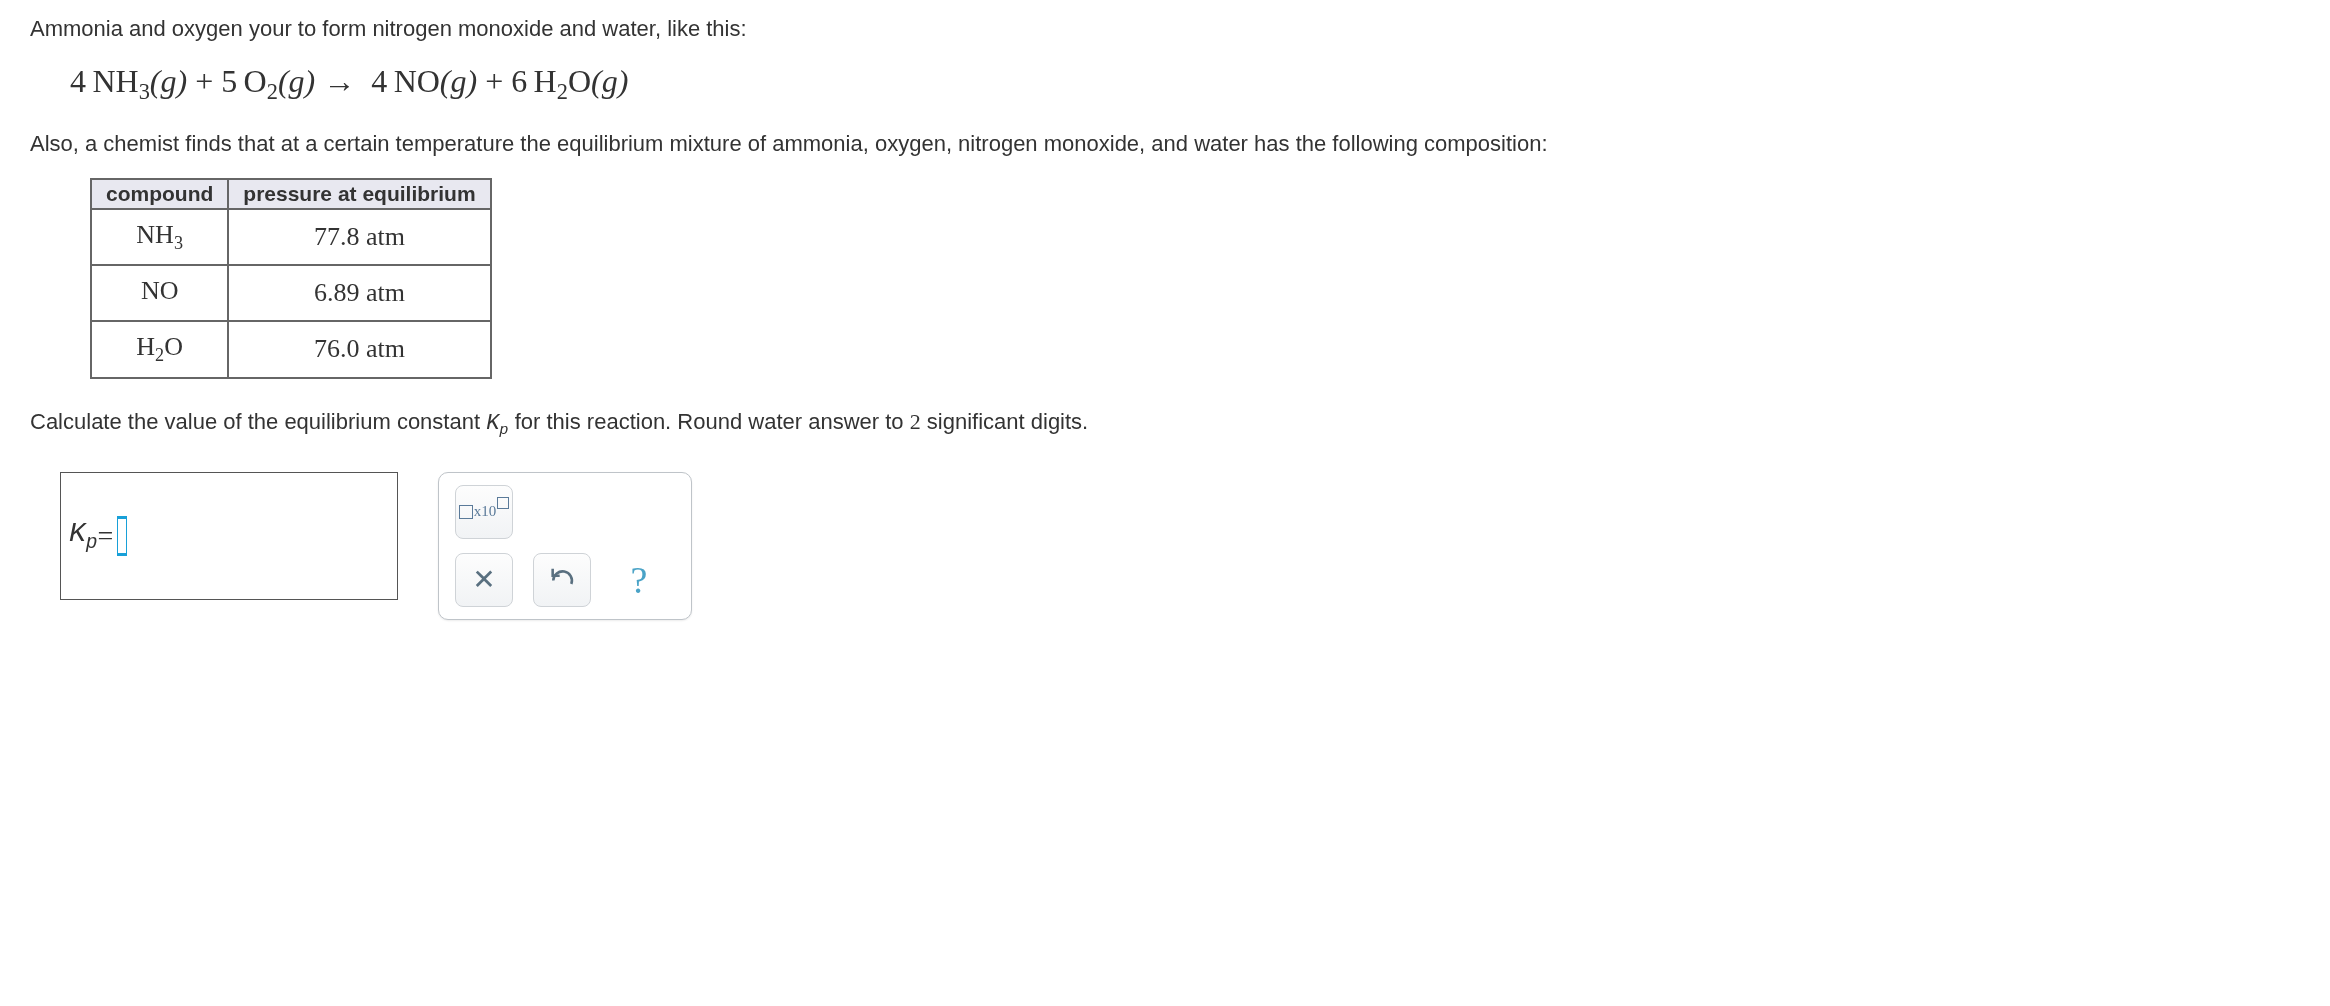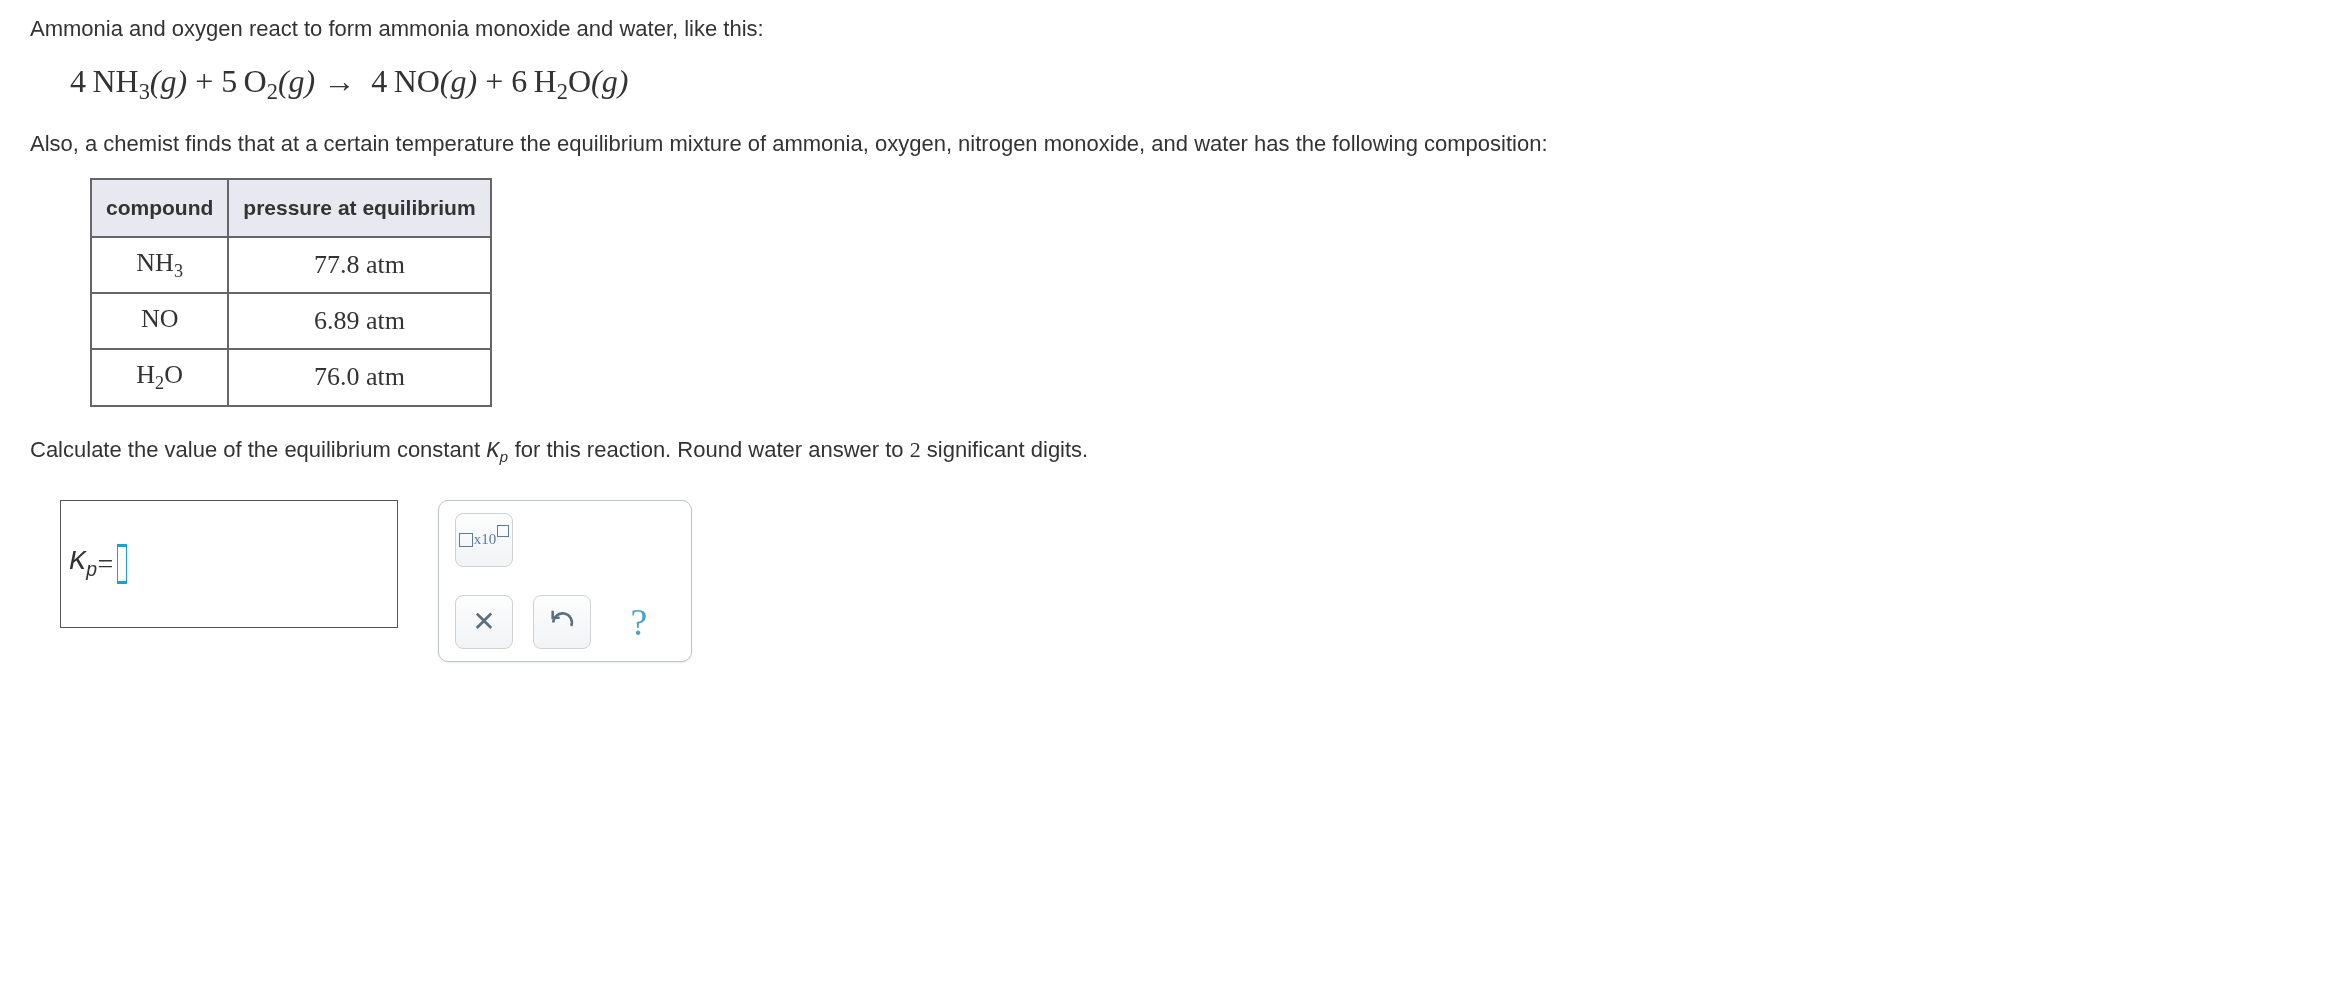--- a/index.html
+++ b/index.html
@@ -26,21 +26,21 @@
     font-family:"Times New Roman",serif;
     font-size:26px;
   }
   table.data th{
     background:#e8e8f0;
     font-family:Verdana,Geneva,sans-serif;
     font-size:21px;
     font-weight:bold;
     color:#333;
     border:2px solid #666;
-    padding:16px 14px;
+    padding:2px 14px;
   }
   table.data td{
     border:2px solid #666;
     padding:10px 24px;
     text-align:center;
   }
   .answer-row{
     display:flex;
     align-items:flex-start;
     gap:40px;
@@ -70,21 +70,21 @@
     margin-left:4px;
   }
   .toolpanel{
     border:1px solid #bfc4c9;
     border-radius:10px;
     background:#fff;
     box-shadow:0 1px 2px rgba(0,0,0,0.08);
     padding:12px 16px;
     display:flex;
     flex-direction:column;
-    gap:28px;
+    gap:14px;
     width:220px;
   }
   .tool-top,.tool-bottom{
     display:flex;
     gap:20px;
     align-items:center;
     justify-content:flex-start;
   }
   .tool-btn{
     width:56px;
@@ -118,21 +118,21 @@
     width:10px;height:10px;position:relative;top:-9px;
   }
   .x-icon{font-size:28px;color:#5a7080;font-weight:300;}
   .reset-icon svg{width:28px;height:28px;stroke:#5a7080;fill:none;stroke-width:2.2;}
   .help-icon{font-size:38px;color:#4aa3c7;font-family:Georgia,serif;}
   .kp{font-family:Liberation Mono, monospace;font-style:italic;}
 </style>
 </head>
 <body>
 
-<div class="para">Ammonia and oxygen react to form ammonia monoxide and water, like this:</div>
+<div class="para">Ammonia and oxygen your to form nitrogen monoxide and water, like this:</div>
 
 <div class="equation">
   <span>4</span> <span>NH</span><sub>3</sub><span class="ital">(g)</span><span> + </span><span>5</span> <span>O</span><sub>2</sub><span class="ital">(g)</span><span> → </span>&nbsp;<span>4</span> <span>NO</span><span class="ital">(g)</span><span> + </span><span>6</span> <span>H</span><sub>2</sub><span>O</span><span class="ital">(g)</span>
 </div>
 
 <div class="para">Also, a chemist finds that at a certain temperature the equilibrium mixture of ammonia, oxygen, nitrogen monoxide, and water has the following composition:</div>
 
 <table class="data">
   <thead>
     <tr>

